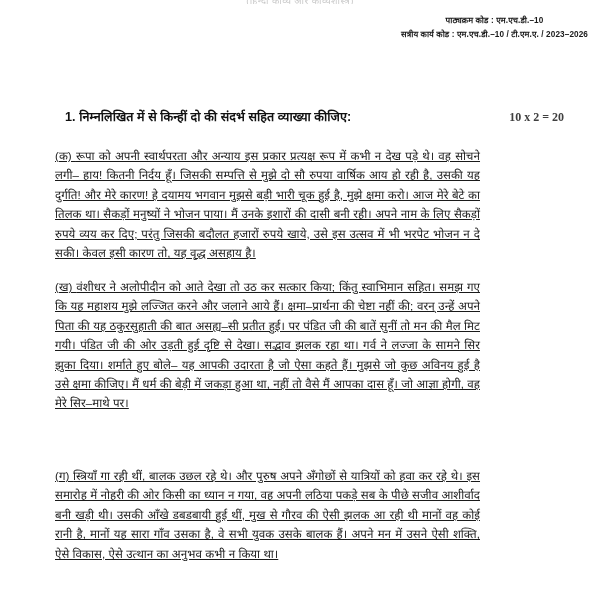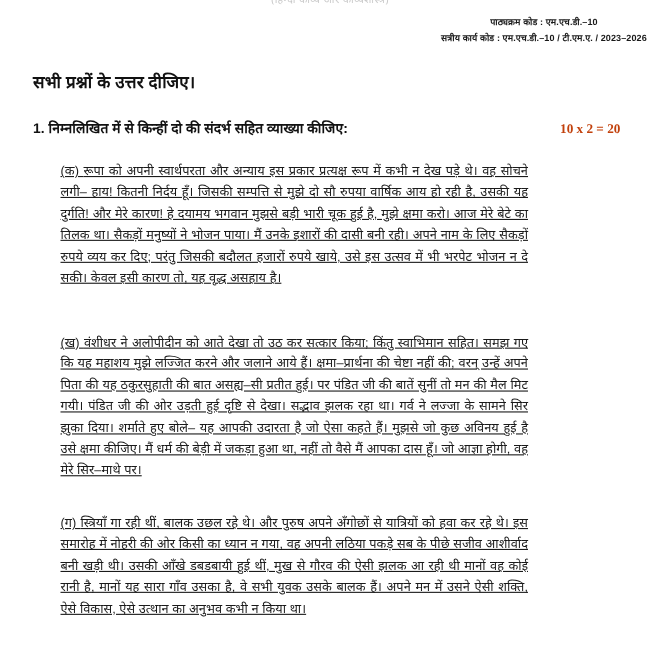--- a/index.html
+++ b/index.html
@@ -66,59 +66,59 @@
     display: flex;
     align-items: baseline;
     justify-content: space-between;
   }
   .q-num-text {
     font-size: 12.6px;
     font-weight: bold;
     color: #111111;
     letter-spacing: 0.05px;
     white-space: nowrap;
+    margin-left: 35px;
   }
   .q-marks {
     font-size: 12px;
     font-weight: bold;
     font-family: "Liberation Serif", "DejaVu Serif", serif;
-    color: #c2410c;
+    color: #404040;
     white-space: nowrap;
     padding-right: 6px;
   }
   .para {
     position: absolute;
     left: 55px;
     width: 425px;
     font-size: 11.6px;
     line-height: 19.4px;
     text-align: justify;
     text-justify: inter-word;
     color: #1a1a1a;
     letter-spacing: 0.05px;
     text-decoration: underline;
   }
   .para .marker { white-space: nowrap; }
   #para-ka { top: 146px; }
-  #para-kha { top: 302px; }
+  #para-kha { top: 277px; }
   #para-ga { top: 466px; }
 </style>
 </head>
 <body>
 
 <div class="page">
 
   <div class="top-fragment">(हिन्दी काव्य और काव्यशास्त्र)</div>
 
   <div class="codes">
     <div>पाठ्यक्रम कोड : एम.एच.डी.–10</div>
     <div>सत्रीय कार्य कोड : एम.एच.डी.–10 / टी.एम.ए. / 2023–2026</div>
   </div>
 
-  <div class="main-heading">सभी प्रश्नों के उत्तर दीजिए।</div>
 
   <div class="q-row">
     <span class="q-num-text">1. निम्नलिखित में से किन्हीं दो की संदर्भ सहित व्याख्या कीजिए:</span>
     <span class="q-marks">10 x 2 = 20</span>
   </div>
 
   <div class="para" id="para-ka">
     <span class="marker">(क) </span>
     <span>रूपा को अपनी स्वार्थपरता और अन्याय इस प्रकार प्रत्यक्ष रूप में कभी न देख पड़े थे। वह सोचने लगी– हाय! कितनी निर्दय हूँ। जिसकी सम्पत्ति से मुझे दो सौ रुपया वार्षिक आय हो रही है, उसकी यह दुर्गति! और मेरे कारण! हे दयामय भगवान मुझसे बड़ी भारी चूक हुई है, मुझे क्षमा करो। आज मेरे बेटे का तिलक था। सैकड़ों मनुष्यों ने भोजन पाया। मैं उनके इशारों की दासी बनी रही। अपने नाम के लिए सैकड़ों रुपये व्यय कर दिए; परंतु जिसकी बदौलत हजारों रुपये खाये, उसे इस उत्सव में भी भरपेट भोजन न दे सकी। केवल इसी कारण तो, यह वृद्ध असहाय है।</span>
   </div>

